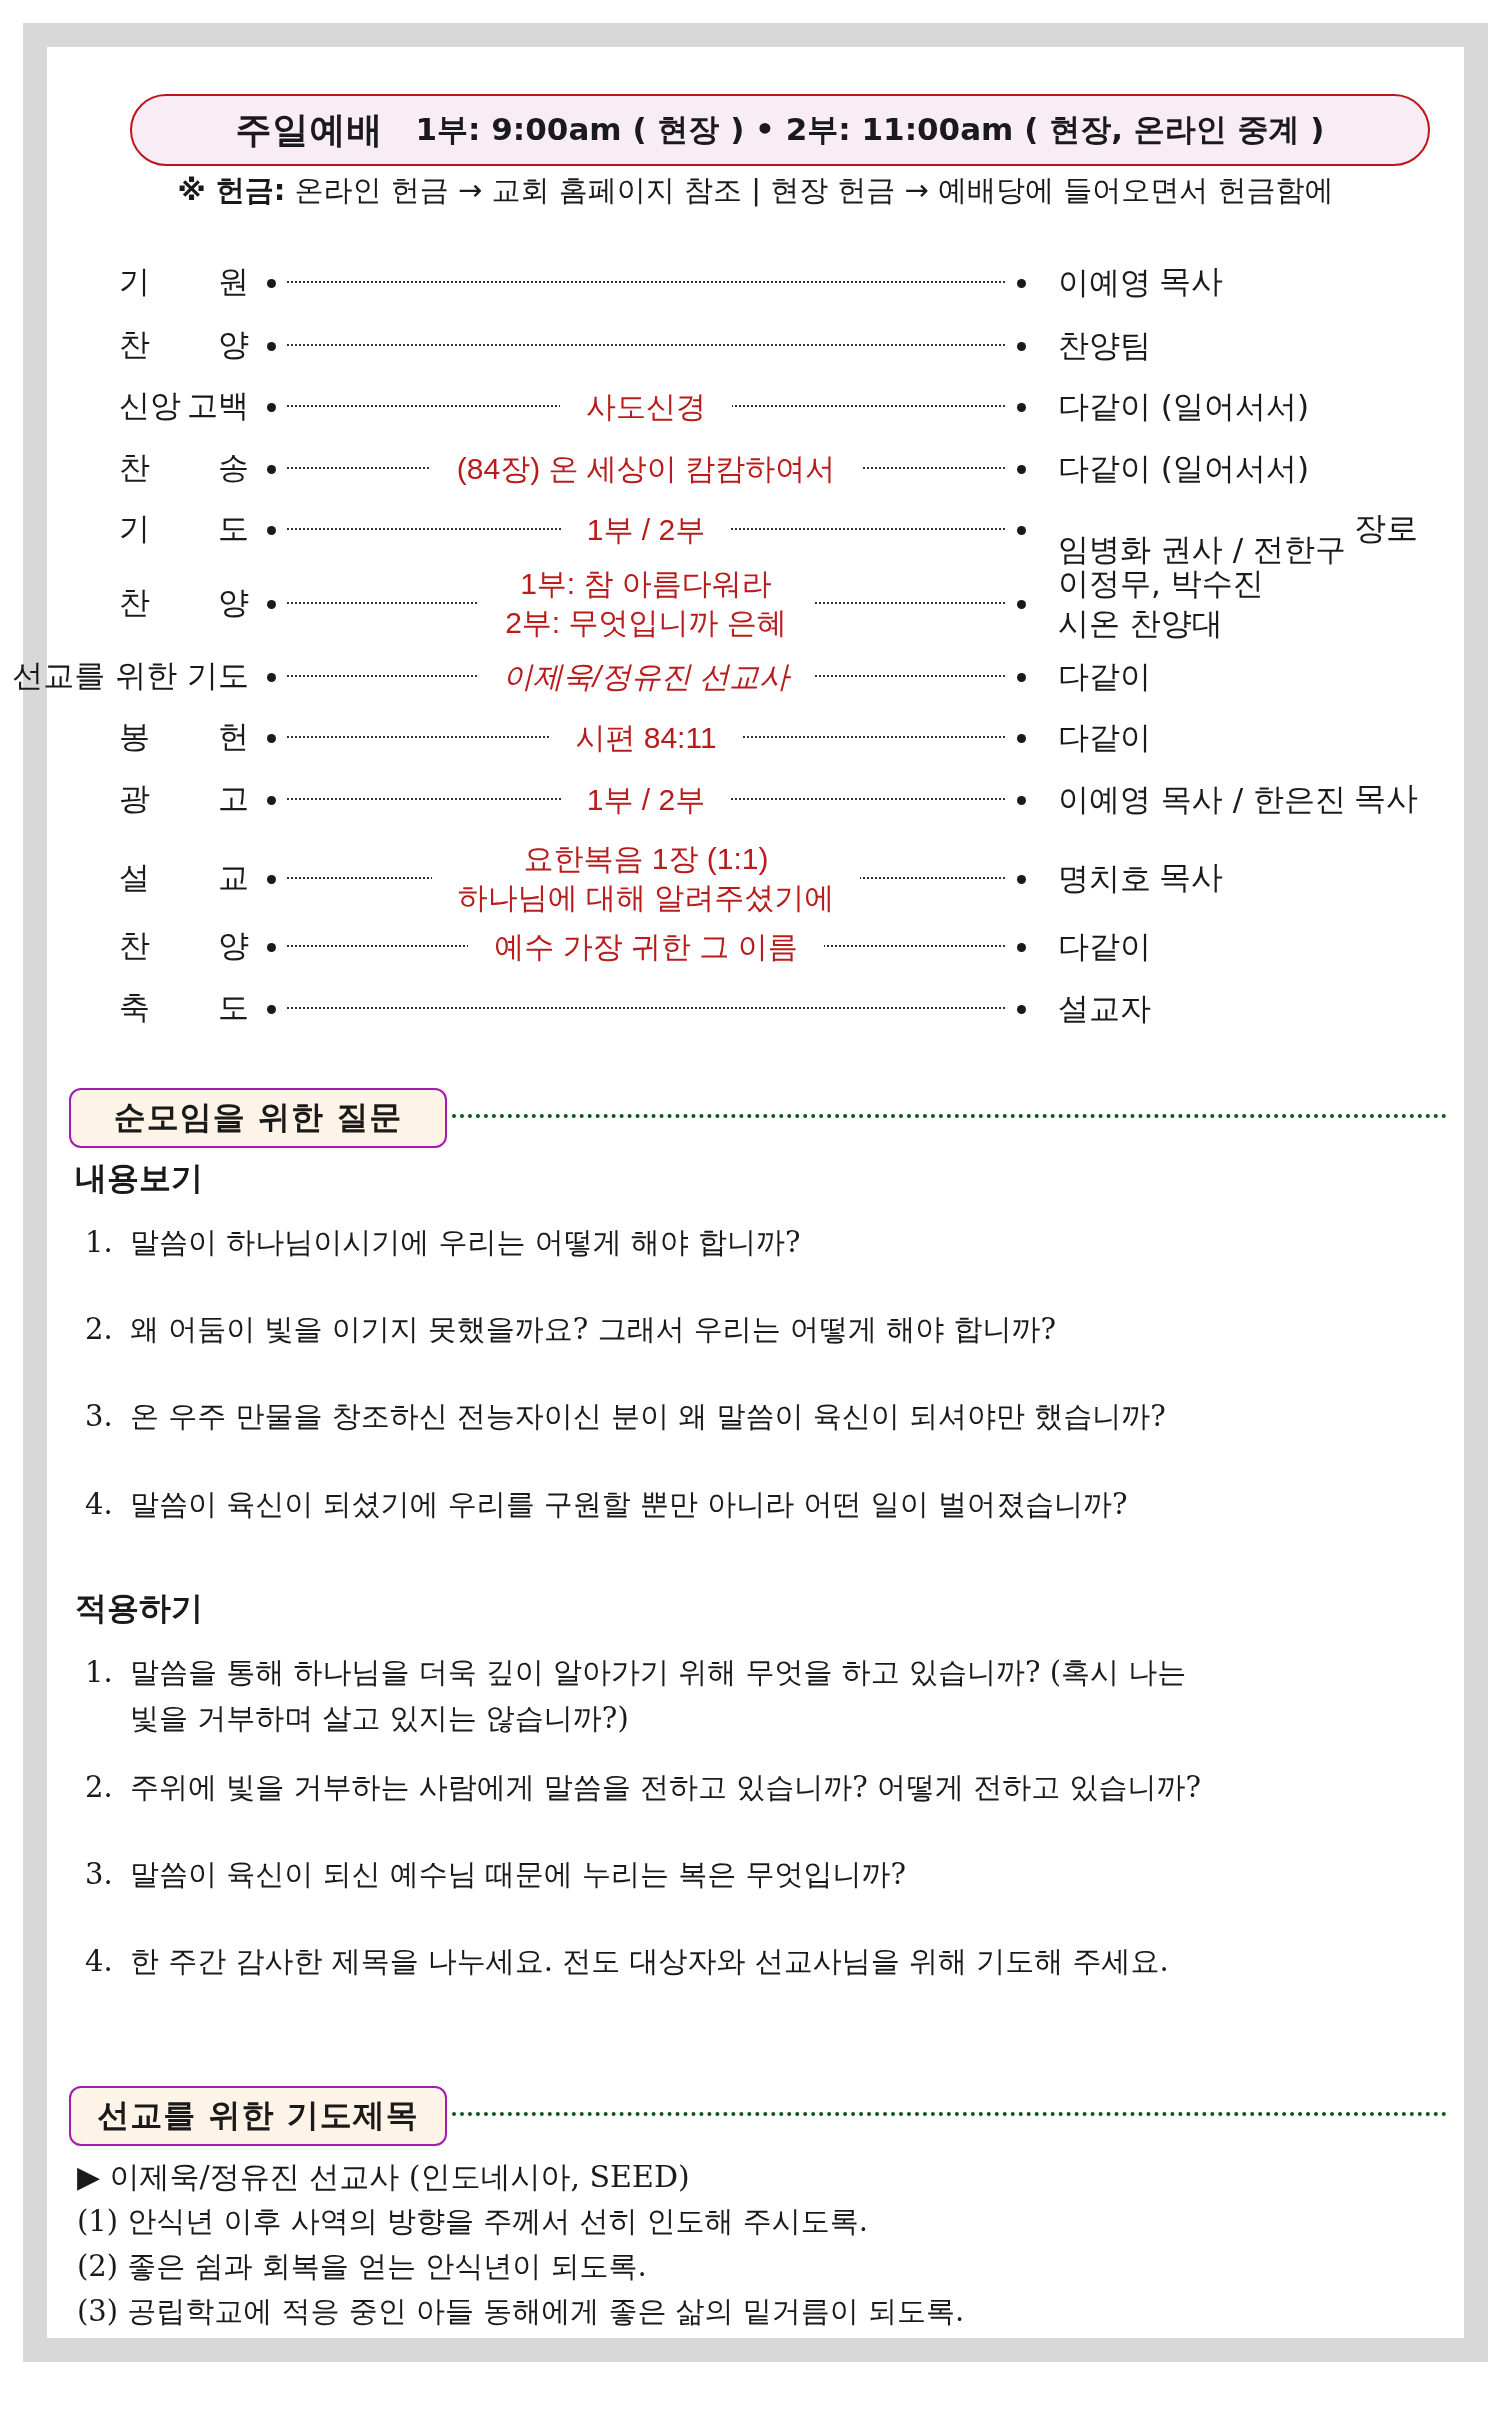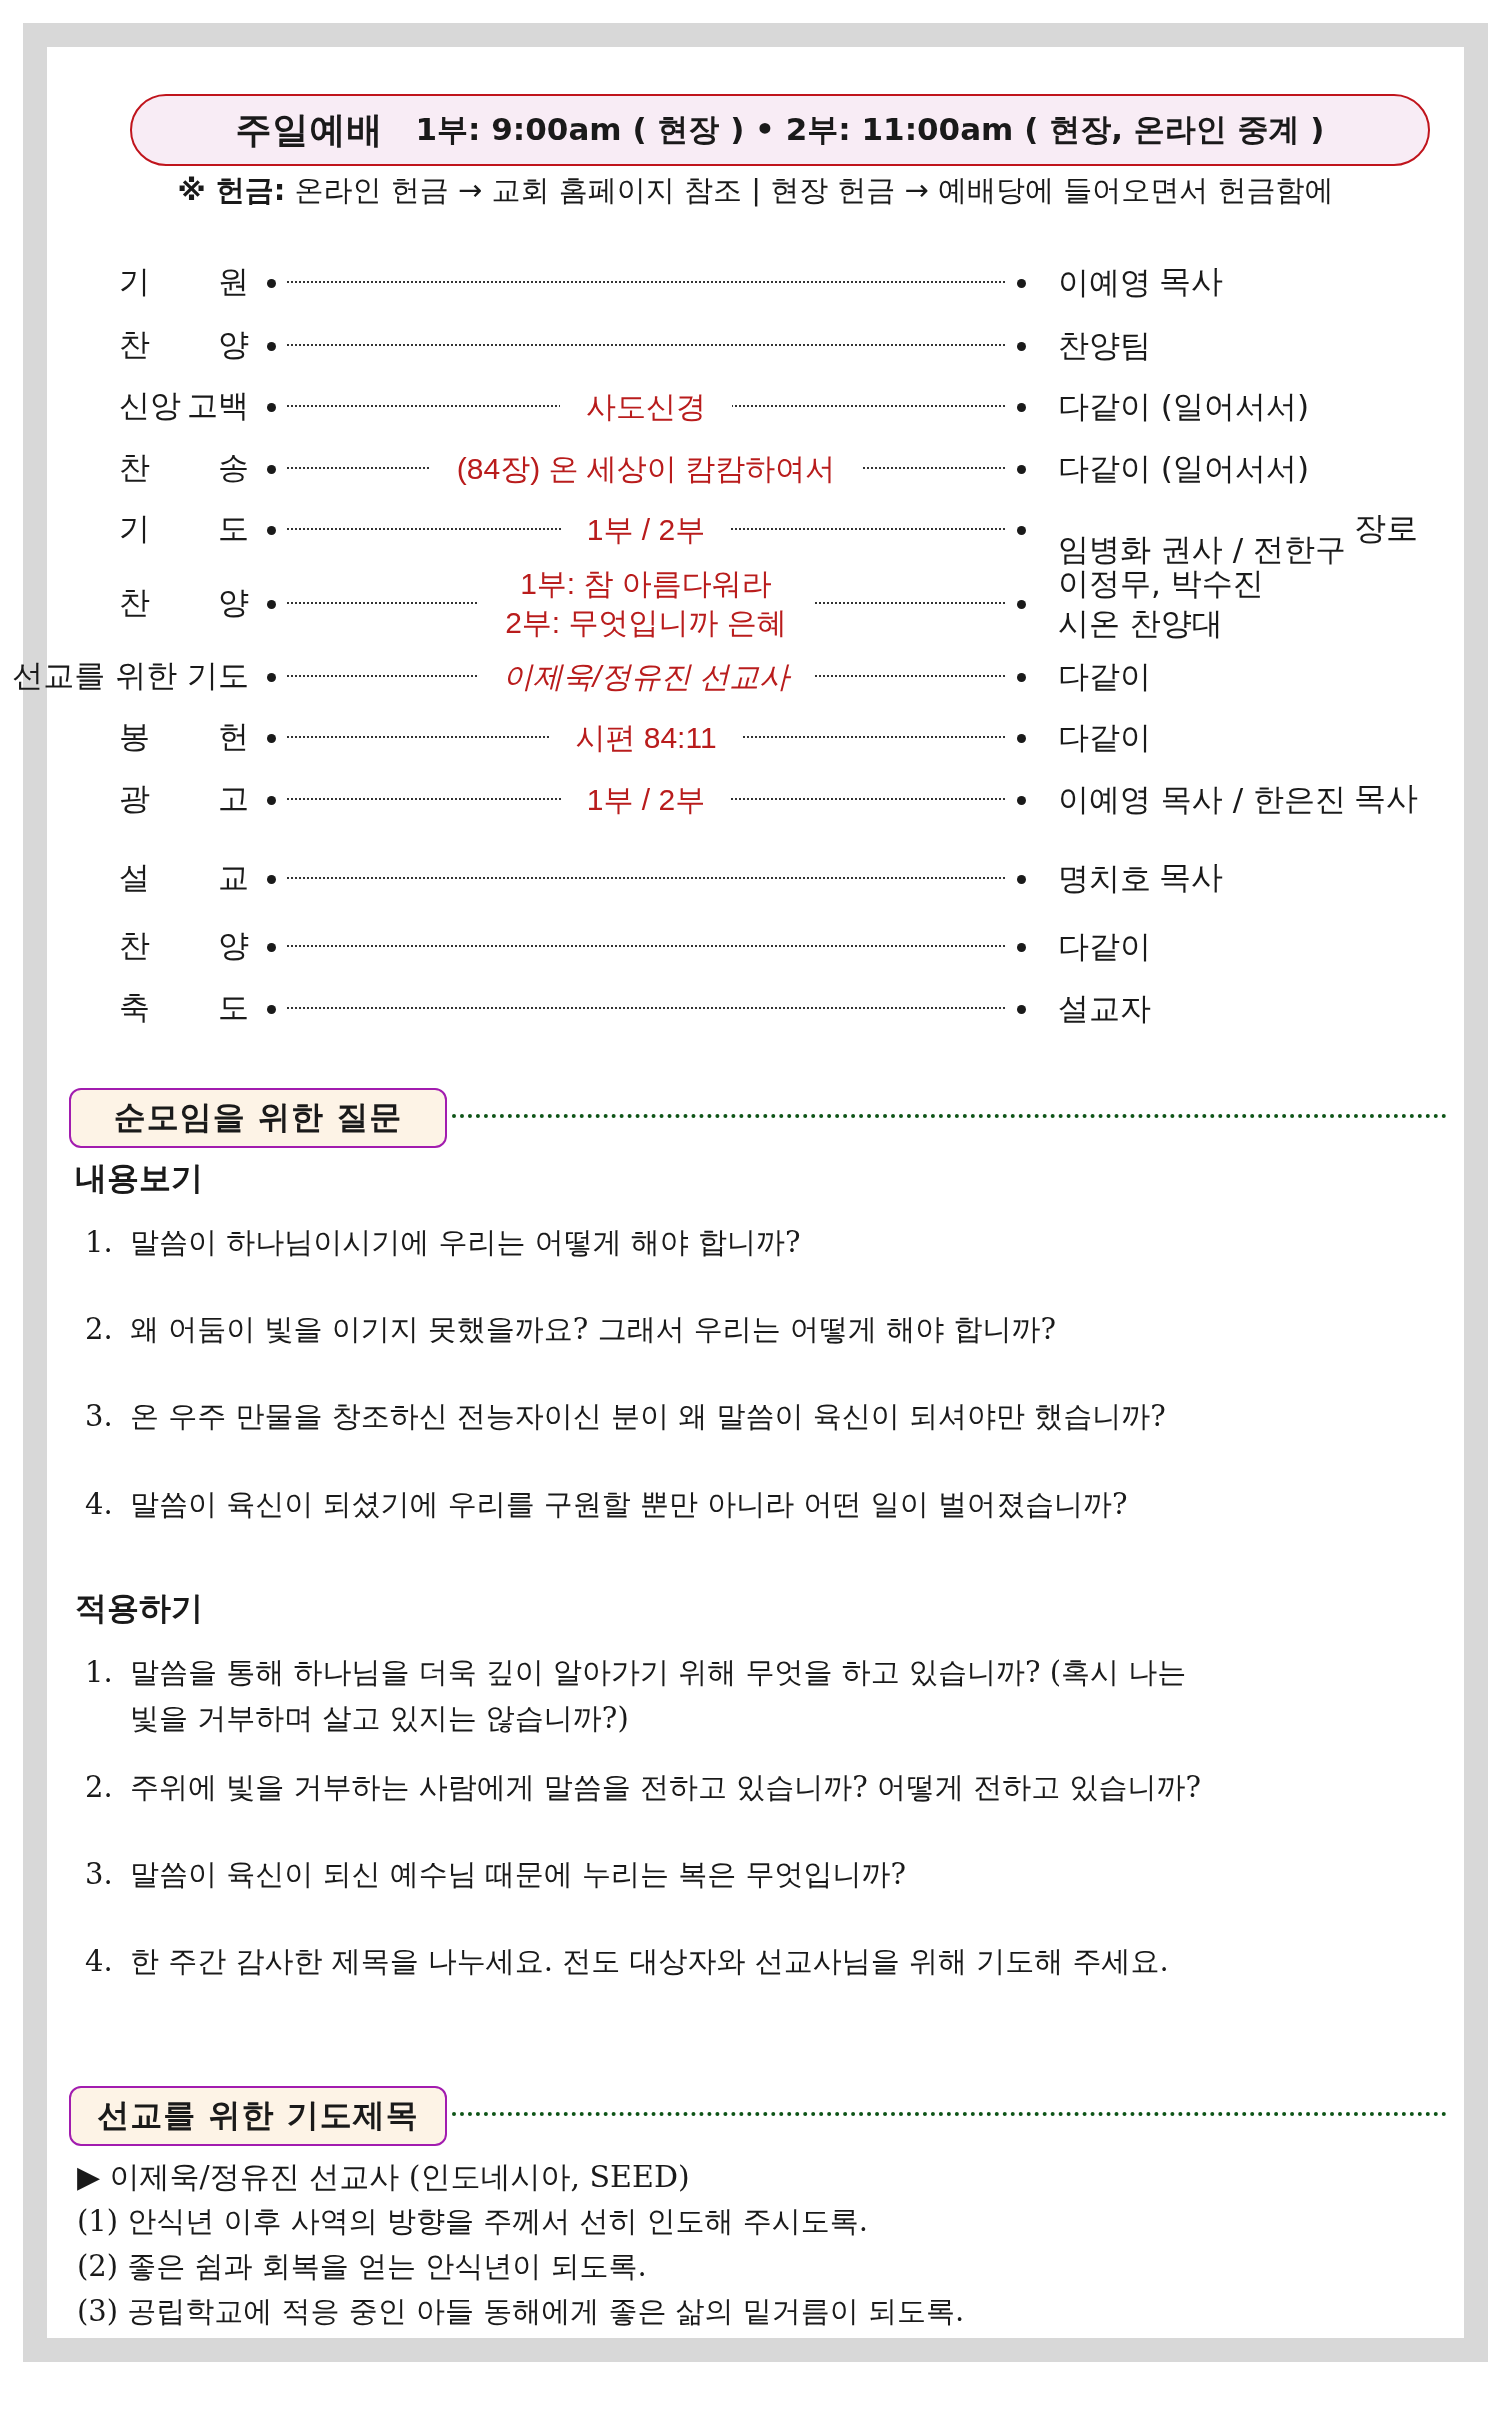--- a/index.html
+++ b/index.html
@@ -203,33 +203,40 @@
             <small style="margin-left: 8px;">목사</small>
           </div>
         </div>
         <div class="row" style="top: 789px; height: 84px;">
           <div class="label spread">
             <span>설</span>
             <span>교</span>
           </div>
           <div class="bullet-l"></div>
           <div class="dots"></div>
+          <div class="center">
+            <span style="white-space: pre-line;">요한복음 1장 (1:1)
+하나님에 대해 알려주셨기에</span>
+          </div>
           <div class="bullet-r"></div>
           <div class="right">
             <span style="white-space: pre-line;">명치호</span>
             <small style="margin-left: 8px;">목사</small>
           </div>
         </div>
         <div class="row" style="top: 869px; height: 60px;">
           <div class="label spread">
             <span>찬</span>
             <span>양</span>
           </div>
           <div class="bullet-l"></div>
           <div class="dots"></div>
+          <div class="center">
+            <span style="white-space: pre-line;">예수 가장 귀한 그 이름</span>
+          </div>
           <div class="bullet-r"></div>
           <div class="right">
             <span style="white-space: pre-line;">다같이</span>
           </div>
         </div>
         <div class="row" style="top: 931px; height: 60px;">
           <div class="label spread">
             <span>축</span>
             <span>도</span>
           </div>

